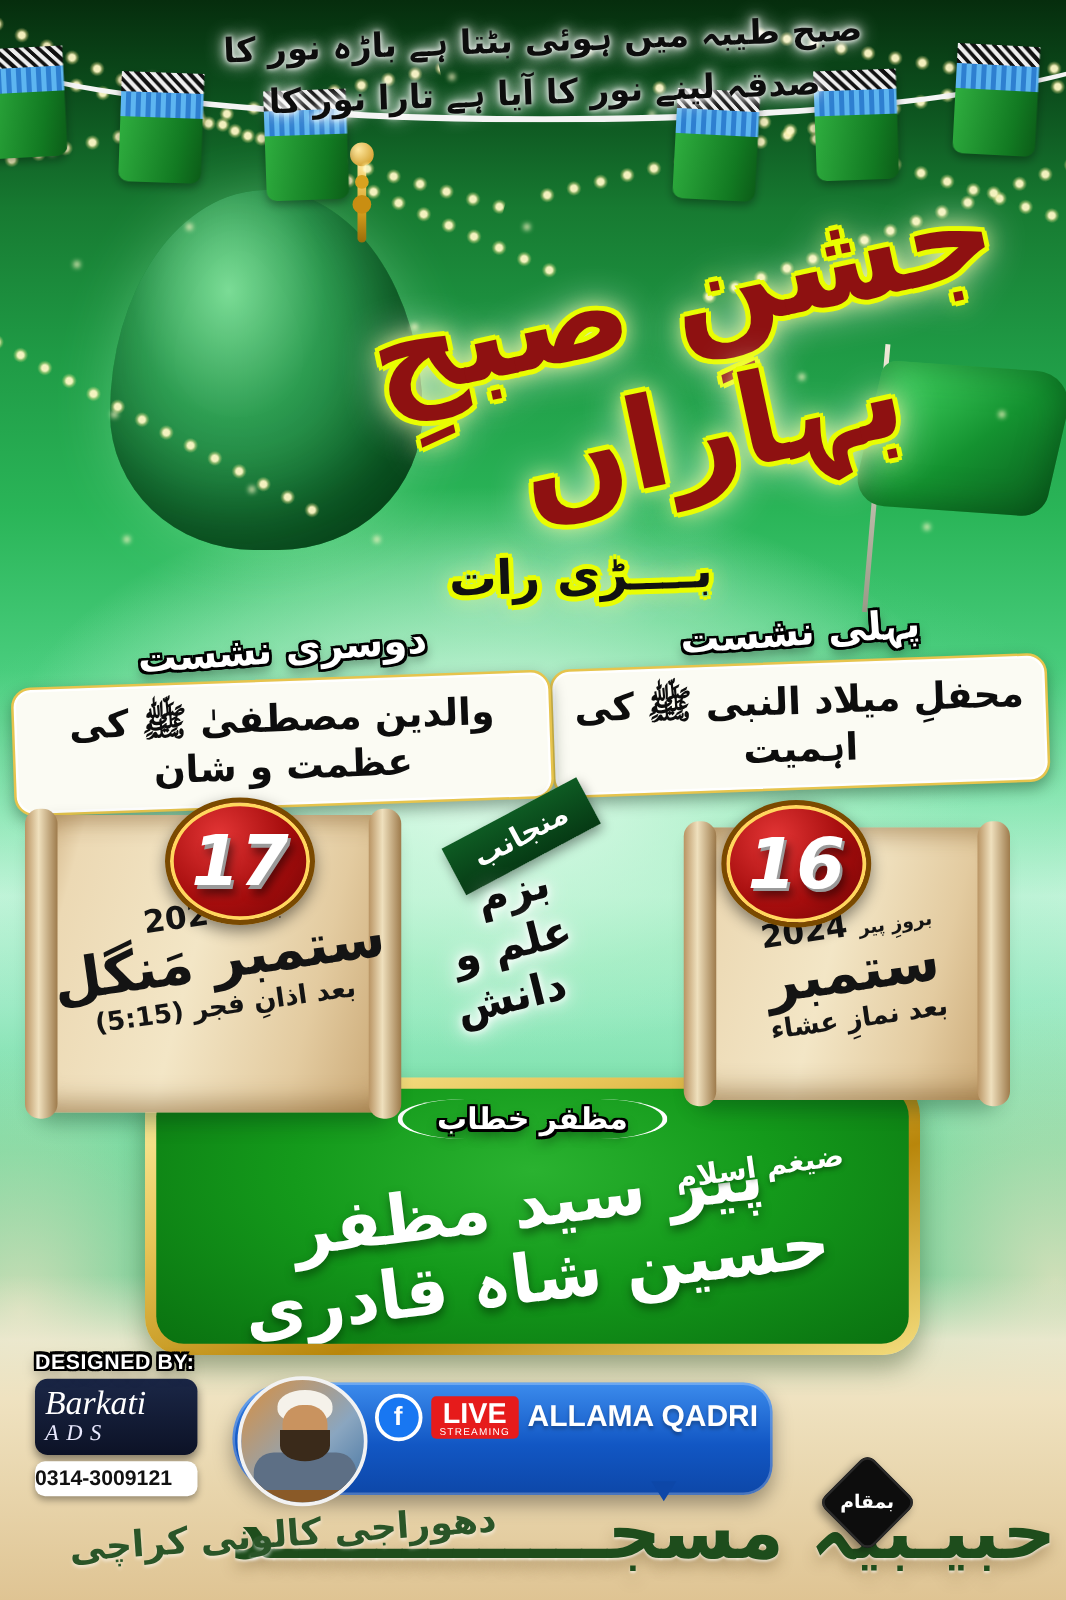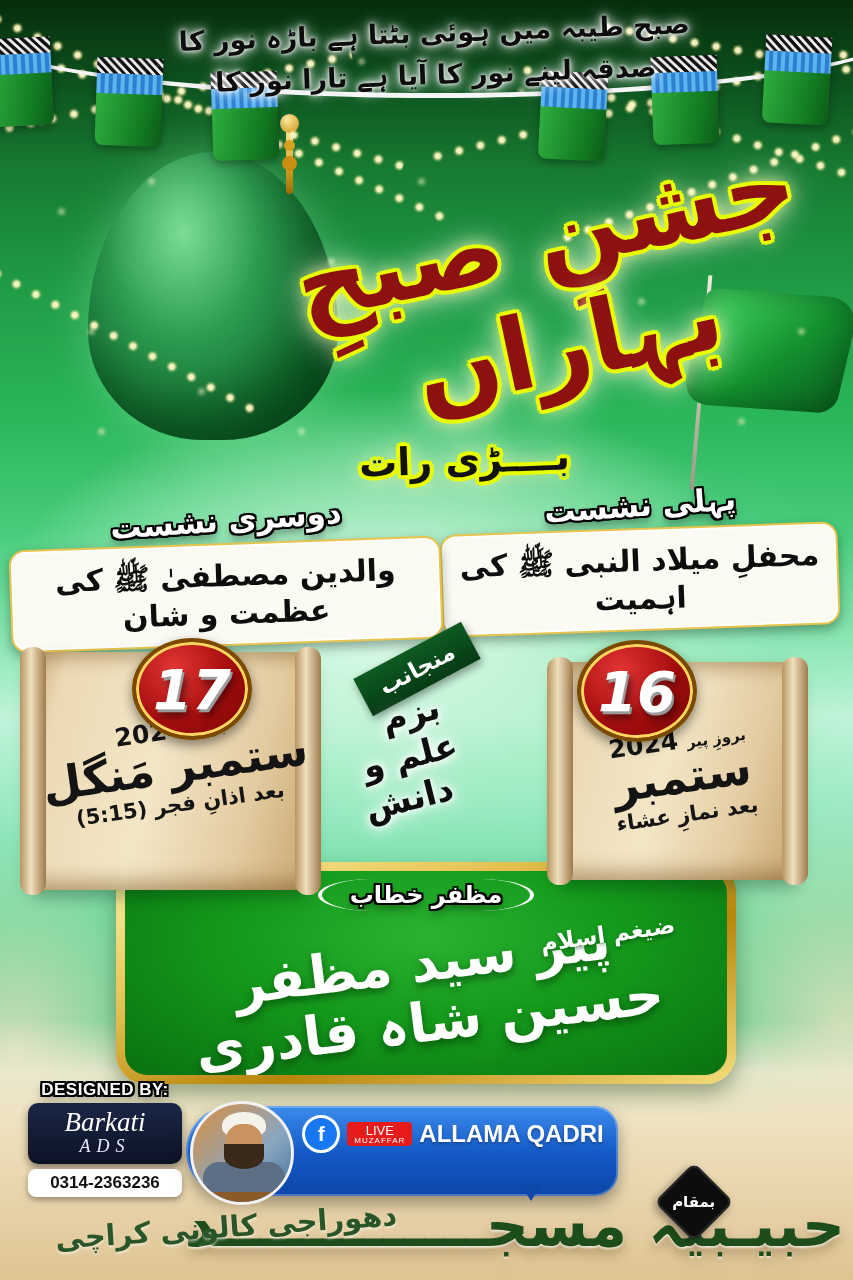--- a/index.html
+++ b/index.html
@@ -104,21 +104,21 @@
     box-shadow:0 10px 20px rgba(40,60,20,.38);}
   .keynote-inner{position:relative;width:100%;height:100%;border-radius:22px;overflow:hidden;text-align:center;
     background:radial-gradient(ellipse at 50% 32%,#2ab230 0%,#149a1b 45%,#0a7110 100%);}
   .keynote-tag{display:inline-block;margin-top:8px;padding:2px 28px;font-size:24px;font-weight:800;color:#fff;
     border-left:4px solid #fff;border-right:4px solid #fff;border-radius:50%/100%;}
   .keynote-honorific{position:absolute;top:50px;right:52px;font-size:23px;font-weight:700;color:#fff;
     transform:rotate(-8deg);z-index:2;text-shadow:0 2px 4px rgba(0,40,0,.5);}
   .keynote-speaker{position:absolute;top:62px;left:0;right:0;padding:0 22px;font-size:54px;line-height:1.12;
     font-weight:800;color:#fff;transform:rotate(-7deg);z-index:1;text-shadow:0 4px 8px rgba(0,40,0,.55);}
   
-  .designedby{position:absolute;left:28px;top:1080px;width:154px;text-align:center;z-index:6;
+  .designedby{position:absolute;left:28px;top:1080px;width:130px;text-align:left;z-index:6;
     font-family:"Liberation Sans",sans-serif;}
   .db-label{font-size:17px;font-weight:800;color:#fff;letter-spacing:.5px;}
   .db-card{margin-top:3px;background:linear-gradient(#1b2747,#0c1226);border-radius:10px;padding:5px 8px 7px;
     box-shadow:0 4px 8px rgba(0,0,0,.45);}
   .db-name{font-family:"Liberation Serif",serif;font-style:italic;font-size:27px;color:#fff;line-height:1.05;}
   .db-sub{font-family:"Liberation Serif",serif;font-style:italic;font-size:18px;color:#e9e9ff;letter-spacing:6px;}
   .db-phone{margin-top:5px;background:#fff;border-radius:8px;font-size:17px;font-weight:800;color:#111;
     padding:4px 0;box-shadow:0 3px 6px rgba(0,0,0,.35);}
   
   .livebar{position:absolute;left:186px;top:1106px;width:432px;height:90px;z-index:6;
@@ -133,21 +133,21 @@
   .ph-head{left:33px;top:20px;width:36px;height:34px;background:#c9935f;border-radius:45%;}
   .ph-beard{left:31px;top:40px;width:40px;height:25px;background:#3a2a1a;border-radius:0 0 50% 50%;}
   .ph-body{left:10px;top:58px;width:82px;height:30px;background:#5d6f85;border-radius:16px 16px 0 0;}
   .ph-desk{left:0;right:0;bottom:0;height:15px;background:#8a5a28;}
   .livebar-content{position:absolute;left:112px;right:10px;top:9px;text-align:center;color:#fff;
     font-family:"Liberation Sans",sans-serif;}
   .fbrow{display:flex;align-items:center;justify-content:center;gap:7px;}
   .fb-circle{width:32px;height:32px;border-radius:50%;background:#1877f2;border:3px solid #fff;color:#fff;
     font-weight:800;font-size:21px;line-height:32px;text-align:center;flex:0 0 auto;}
   .live-badge{background:#e61b1b;border-radius:4px;padding:2px 7px 1px;line-height:1;flex:0 0 auto;}
-  .live-txt{font-size:13px;font-weight:400;display:block;}
+  .live-txt{font-size:23px;font-weight:700;display:block;}
   .streaming-txt{font-size:8px;letter-spacing:1px;display:block;}
   .name1{font-size:24px;font-weight:800;text-shadow:0 2px 3px rgba(0,0,0,.3);}
   .name2{font-size:28px;font-weight:800;margin-top:2px;letter-spacing:.5px;text-shadow:0 2px 3px rgba(0,0,0,.3);}
   
   .venue{position:absolute;left:0;right:0;top:1194px;height:86px;z-index:6;}
   .venue-masjid{position:absolute;right:8px;top:-4px;font-size:60px;font-weight:800;color:#1e4d1c;white-space:nowrap;
     text-shadow:0 2px 2px rgba(255,255,255,.6),0 7px 12px rgba(90,60,20,.35);}
   .venue-area{position:absolute;left:55px;top:16px;font-size:29px;font-weight:700;color:#2a5528;
     transform:rotate(-4deg);text-shadow:0 2px 3px rgba(255,255,255,.55);}
   .venue-badge{position:absolute;left:666px;top:-20px;width:56px;height:56px;background:#0d0d0d;
@@ -273,37 +273,37 @@
       <div class="keynote-speaker">پیر سید مظفر حسین شاہ قادری</div>
     </div>
   </div>
 
   <div class="designedby">
     <div class="db-label outline-black">DESIGNED BY:</div>
     <div class="db-card">
       <div class="db-name">Barkati</div>
       <div class="db-sub">ADS</div>
     </div>
-    <div class="db-phone">0314-2363236</div>
+    <div class="db-phone">0314-3009121</div>
   </div>
 
   <div class="livebar">
     <div class="photo">
       <div class="ph-desk"></div>
       <div class="ph-body"></div>
       <div class="ph-turban"></div>
       <div class="ph-head"></div>
       <div class="ph-beard"></div>
     </div>
     <div class="livebar-content">
       <div class="fbrow">
         <span class="fb-circle">f</span>
         <span class="live-badge">
           <span class="live-txt">LIVE</span>
-          <span class="streaming-txt">MUZAFFAR</span>
+          <span class="streaming-txt">STREAMING</span>
         </span>
         <span class="name1">ALLAMA QADRI</span>
       </div>
     </div>
   </div>
 
   <div class="venue rtl">
     <div class="venue-badge">
       <span>بمقام</span>
     </div>

